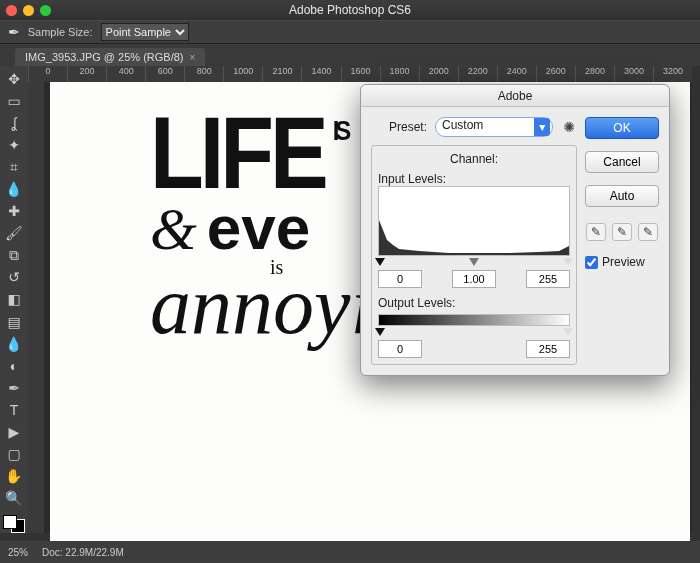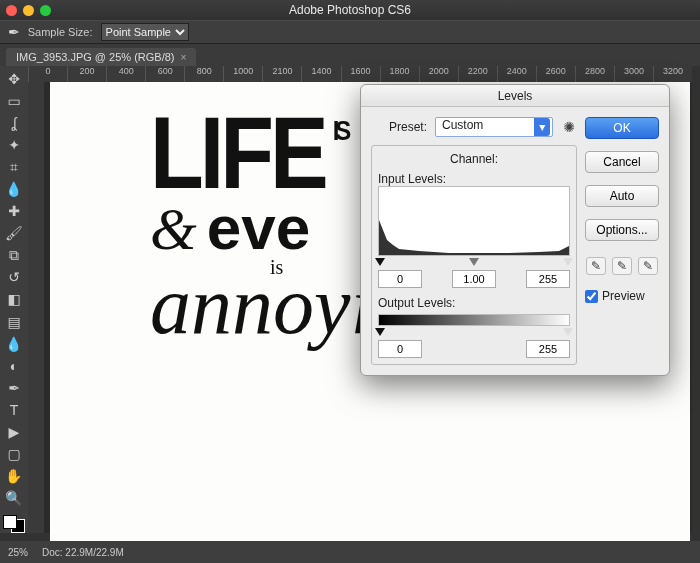--- a/index.html
+++ b/index.html
@@ -9,21 +9,21 @@
   .traffic { display: flex; gap: 6px; }
   .tl { width: 11px; height: 11px; border-radius: 50%; }
   .tl.close { background: #ff5f57; }
   .tl.min  { background: #ffbd2e; }
   .tl.max  { background: #28c840; }
   .titlebar .title { position: absolute; left: 0; right: 0; text-align: center; color: #e6e6e6; font-size: 12px; }
   .optbar { height: 24px; background: #3e3e3e; border-top: 1px solid #4a4a4a; border-bottom: 1px solid #222; display: flex; align-items: center; gap: 8px; padding: 0 8px; }
   .optbar .eyedrop { color: #ddd; font-size: 14px; }
   .optbar label { color: #ccc; font-size: 11px; }
   .optbar select { background: #555; color: #eee; border: 1px solid #222; font-size: 11px; height: 18px; }
-  .tabbar { height: 22px; background: #3a3a3a; display: flex; align-items: flex-end; padding: 0 6px; }
+  .tabbar { height: 22px; background: #3a3a3a; display: flex; align-items: flex-end; padding: 0 15px; }
   .doctab { background: #4a4a4a; color: #ddd; font-size: 11px; padding: 3px 10px; border-radius: 3px 3px 0 0; display: flex; gap: 6px; align-items: center; }
   .doctab .x { color: #aaa; font-size: 10px; }
   .ruler-h { position: absolute; left: 28px; right: 8px; top: 66px; height: 16px; background: #3a3a3a; color: #bbb; font-size: 9px; display: flex; }
   .ruler-h span { flex: 1; text-align: center; border-left: 1px solid #555; }
   .ruler-v { position: absolute; left: 28px; top: 82px; bottom: 30px; width: 16px; background: #3a3a3a; }
   .toolbar { position: absolute; left: 0; top: 66px; bottom: 30px; width: 28px; background: #3e3e3e; display: flex; flex-direction: column; align-items: center; padding-top: 4px; gap: 4px; }
   .tool { width: 22px; height: 22px; display: flex; align-items: center; justify-content: center; color: #ccc; font-size: 14px; cursor: pointer; border-radius: 2px; }
   .swatches { width: 22px; height: 22px; position: relative; margin-top: 4px; }
   .swatches .fg { position: absolute; width: 14px; height: 14px; left: 0; top: 0; background: #fff; border: 1px solid #000; }
   .swatches .bg { position: absolute; width: 14px; height: 14px; right: 0; bottom: 0; background: #000; border: 1px solid #fff; }
@@ -38,21 +38,21 @@
   .script { font-family: "Brush Script MT","Snell Roundhand", cursive; font-size: 82px; margin-top:-20px; font-style:italic; }
   .statusbar { position: absolute; left: 0; right: 0; bottom: 0; height: 22px; background: #3e3e3e; color: #ccc; font-size: 10px; display: flex; align-items: center; padding: 0 8px; gap: 14px; }
 
   
   .dlg { position: absolute; left: 360px; top: 84px; width: 310px; background: #ececec; border: 1px solid #9a9a9a; border-radius: 6px; box-shadow: 0 10px 30px rgba(0,0,0,0.5); font-size: 12px; color: #222; }
   .dlg-title { height: 22px; text-align: center; line-height: 22px; font-size: 12px; border-bottom: 1px solid #c0c0c0; background: linear-gradient(#f6f6f6,#e2e2e2); border-radius: 6px 6px 0 0;}
   .dlg-body { padding: 10px; display: grid; grid-template-columns: 1fr 74px; gap: 8px; }
   .left { display: flex; flex-direction: column; gap: 8px; }
   .row { display: flex; align-items: center; gap: 8px; }
   .row label { width: 56px; text-align: right; }
-  .sel { flex: 1; background: #fff; border: 1px solid #8aa8e6; border-radius: 2px; height: 20px; padding: 0 18px 0 6px; font-size: 12px; position: relative; }
+  .sel { flex: 1; background: #fff; border: 1px solid #8aa8e6; border-radius: 10px; height: 20px; padding: 0 18px 0 6px; font-size: 12px; position: relative; }
   .sel::after { content: "▾"; position: absolute; right: 2px; top: 0; width: 16px; text-align: center; color: #fff; background:#3a7ae6; height:100%; line-height:18px; border-radius:0 3px 3px 0;}
   .gear { font-size: 14px; color: #444; padding: 0 2px;}
   .panel { border: 1px solid #bbb; border-radius: 3px; padding: 6px; }
   .hist { width: 100%; height: 70px; background: #fff; border: 1px solid #bbb; position: relative; overflow:hidden;}
   .histshape { position:absolute; bottom:0; left:0; right:0; height:40px;}
   .sliders { width: 100%; height: 10px; position: relative; margin-top: 2px;}
   .tri { position:absolute; top:0; width:0; height:0; border-left:5px solid transparent; border-right:5px solid transparent; }
   .tri.black { border-top:8px solid #111; left:-3px;}
   .tri.gray  { border-top:8px solid #777; left:50%; margin-left:-5px;}
   .tri.white { border-top:8px solid #ddd; right:-3px;}
@@ -158,21 +158,21 @@
       </div>
     </div>
   </div>
 
   <div class="statusbar">
     <span>25%</span>
     <span>Doc: 22.9M/22.9M</span>
   </div>
 
   <div class="dlg">
-    <div class="dlg-title">Levels</div>
+    <div class="dlg-title">Adobe</div>
     <div class="dlg-body">
       <div class="left">
         <div class="row">
           <label>Preset:</label>
           <div class="sel">Custom</div>
           <span class="gear">✺</span>
         </div>
         <div class="panel">
           <div class="row" style="justify-content:center; margin-bottom:6px;">
             <label style="width:auto">Channel:</label>
@@ -203,21 +203,20 @@
             <input value="0" style="">
             <span></span>
             <input value="255" style="">
           </div>
         </div>
       </div>
       <div class="right">
         <button class="btn primary">OK</button>
         <button class="btn">Cancel</button>
         <button class="btn">Auto</button>
-        <button class="btn">Options...</button>
         <div class="eyedrops">
           <div class="eyetool">✎</div>
           <div class="eyetool">✎</div>
           <div class="eyetool">✎</div>
         </div>
         <label class="chk">
           <input type="checkbox" checked="" style="">
           <span>Preview</span>
         </label>
       </div>

